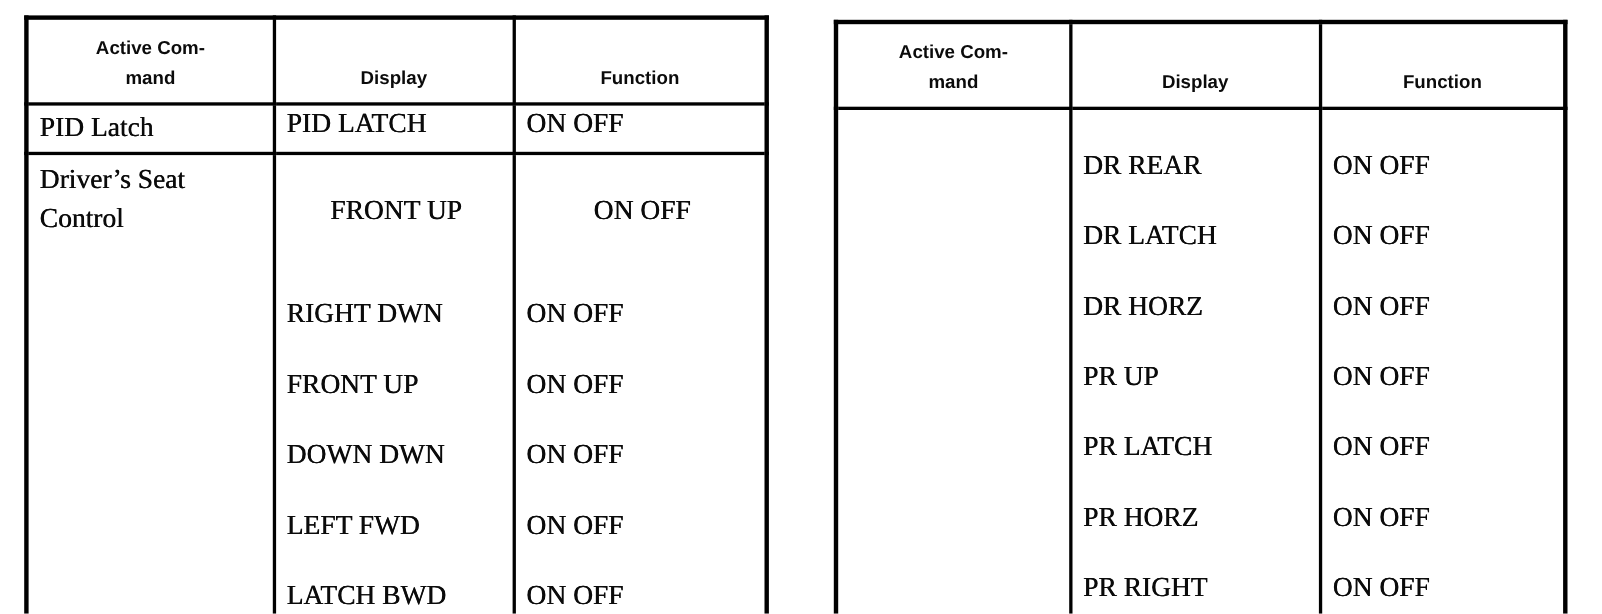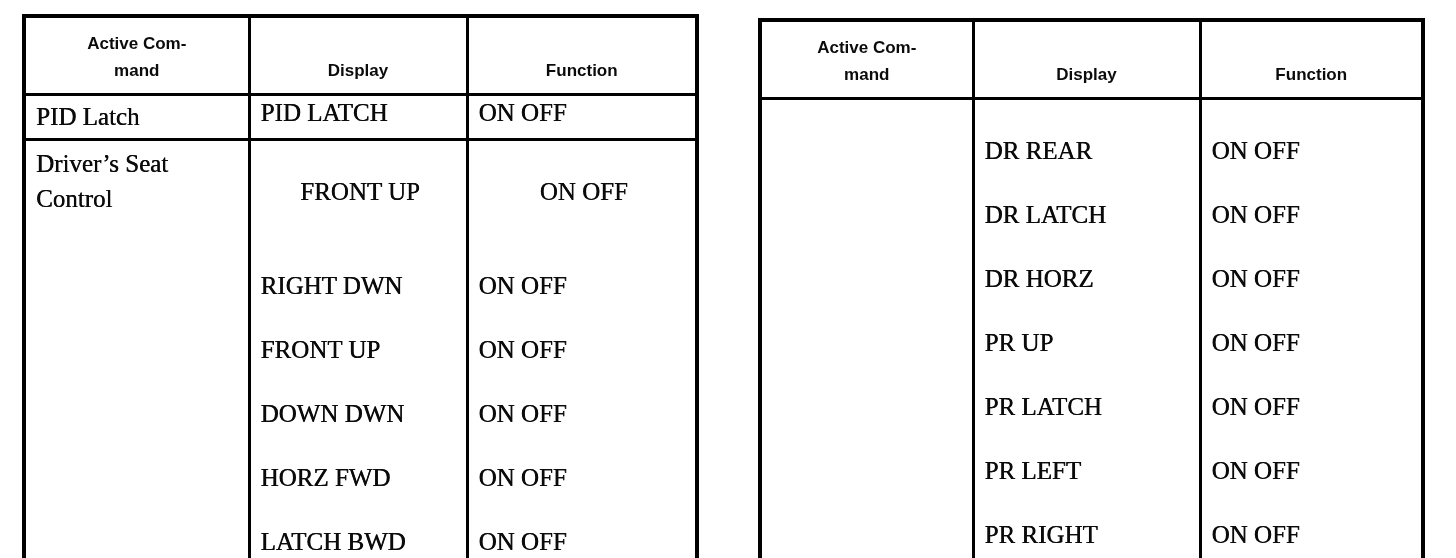--- a/index.html
+++ b/index.html
@@ -99,21 +99,21 @@
         <td>ON OFF</td>
       </tr>
       <tr class="row-seat">
         <td class="cmd-cell">Driver’s Seat
 Control</td>
         <td>
           <div class="disp-line gap-after">FRONT UP</div>
           <div class="disp-line">RIGHT DWN</div>
           <div class="disp-line">FRONT UP</div>
           <div class="disp-line">DOWN DWN</div>
-          <div class="disp-line">HORZ FWD</div>
+          <div class="disp-line">LEFT FWD</div>
           <div class="disp-line">LATCH BWD</div>
           
           
         </td>
         <td>
           <div class="disp-line gap-after">ON OFF</div>
           <div class="disp-line">ON OFF</div>
           <div class="disp-line">ON OFF</div>
           <div class="disp-line">ON OFF</div>
           <div class="disp-line">ON OFF</div>
@@ -142,21 +142,21 @@
     </thead>
     <tbody>
       <tr class="row-body-tall">
         <td class="cmd-cell"></td>
         <td>
           <div class="disp-line">DR REAR</div>
           <div class="disp-line">DR LATCH</div>
           <div class="disp-line">DR HORZ</div>
           <div class="disp-line">PR UP</div>
           <div class="disp-line">PR LATCH</div>
-          <div class="disp-line">PR LEFT</div>
+          <div class="disp-line">PR HORZ</div>
           <div class="disp-line">PR RIGHT</div>
         </td>
         <td>
           <div class="disp-line">ON OFF</div>
           <div class="disp-line">ON OFF</div>
           <div class="disp-line">ON OFF</div>
           <div class="disp-line">ON OFF</div>
           <div class="disp-line">ON OFF</div>
           <div class="disp-line">ON OFF</div>
           <div class="disp-line">ON OFF</div>

